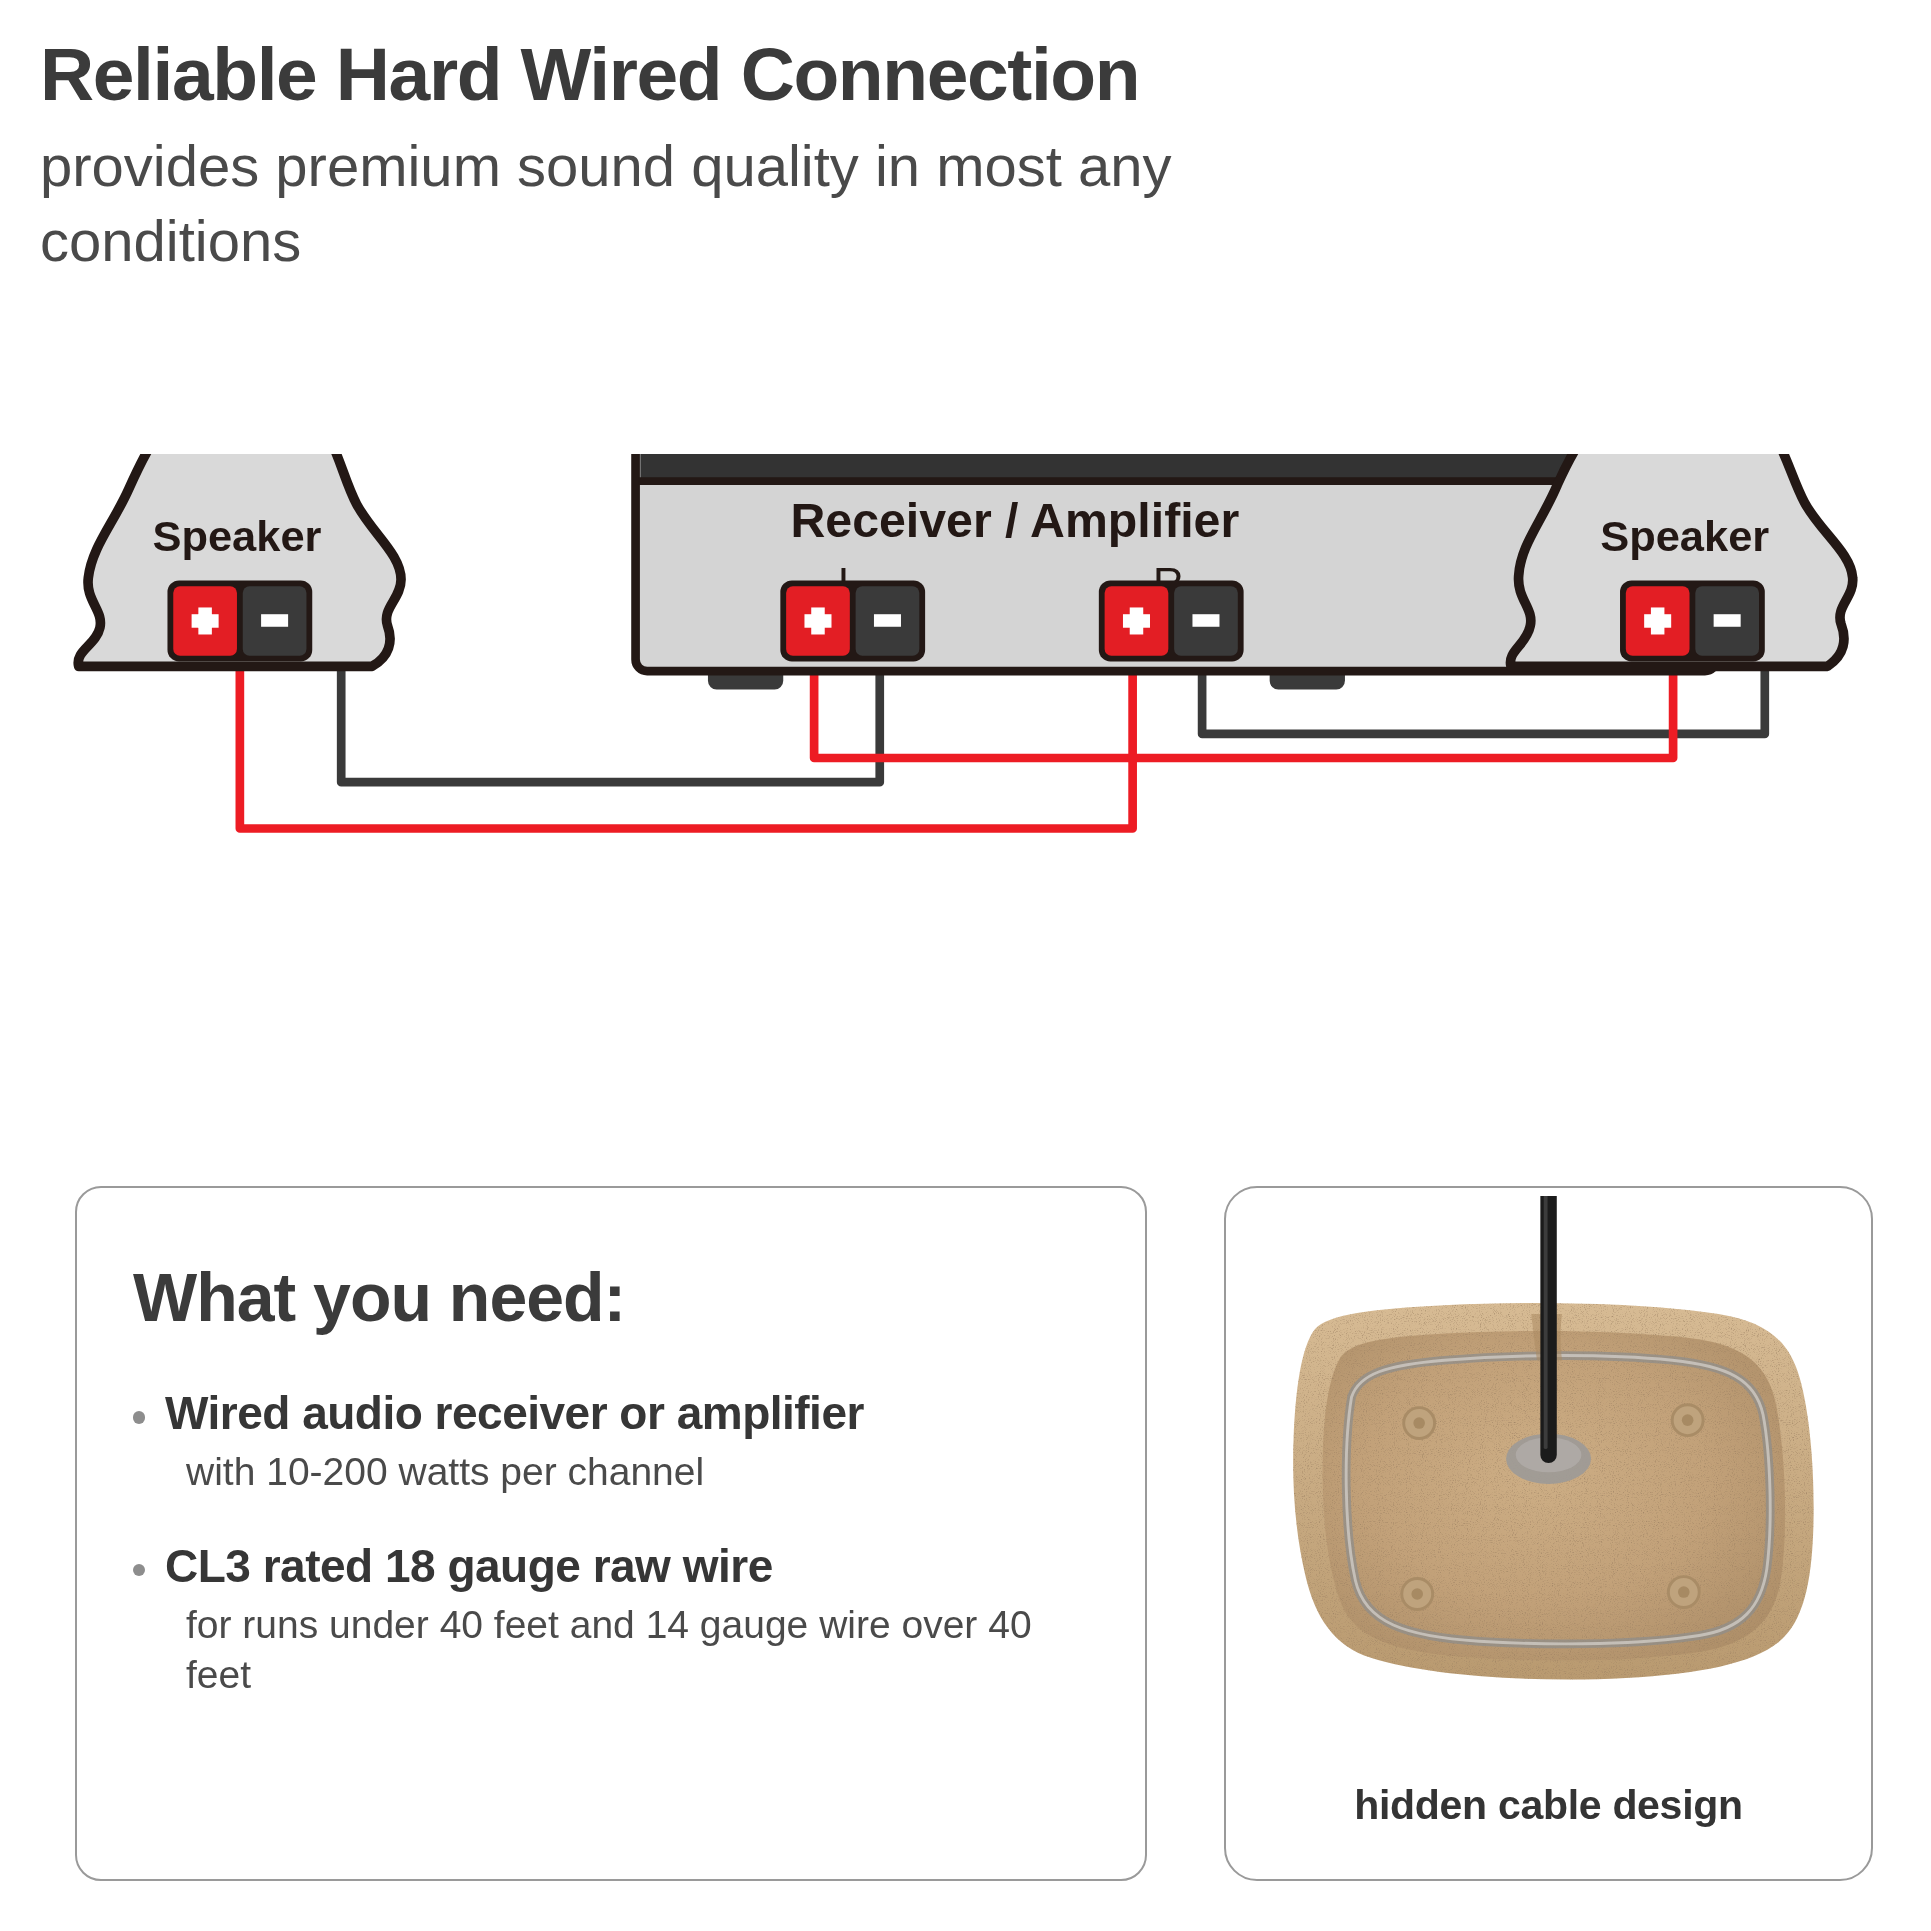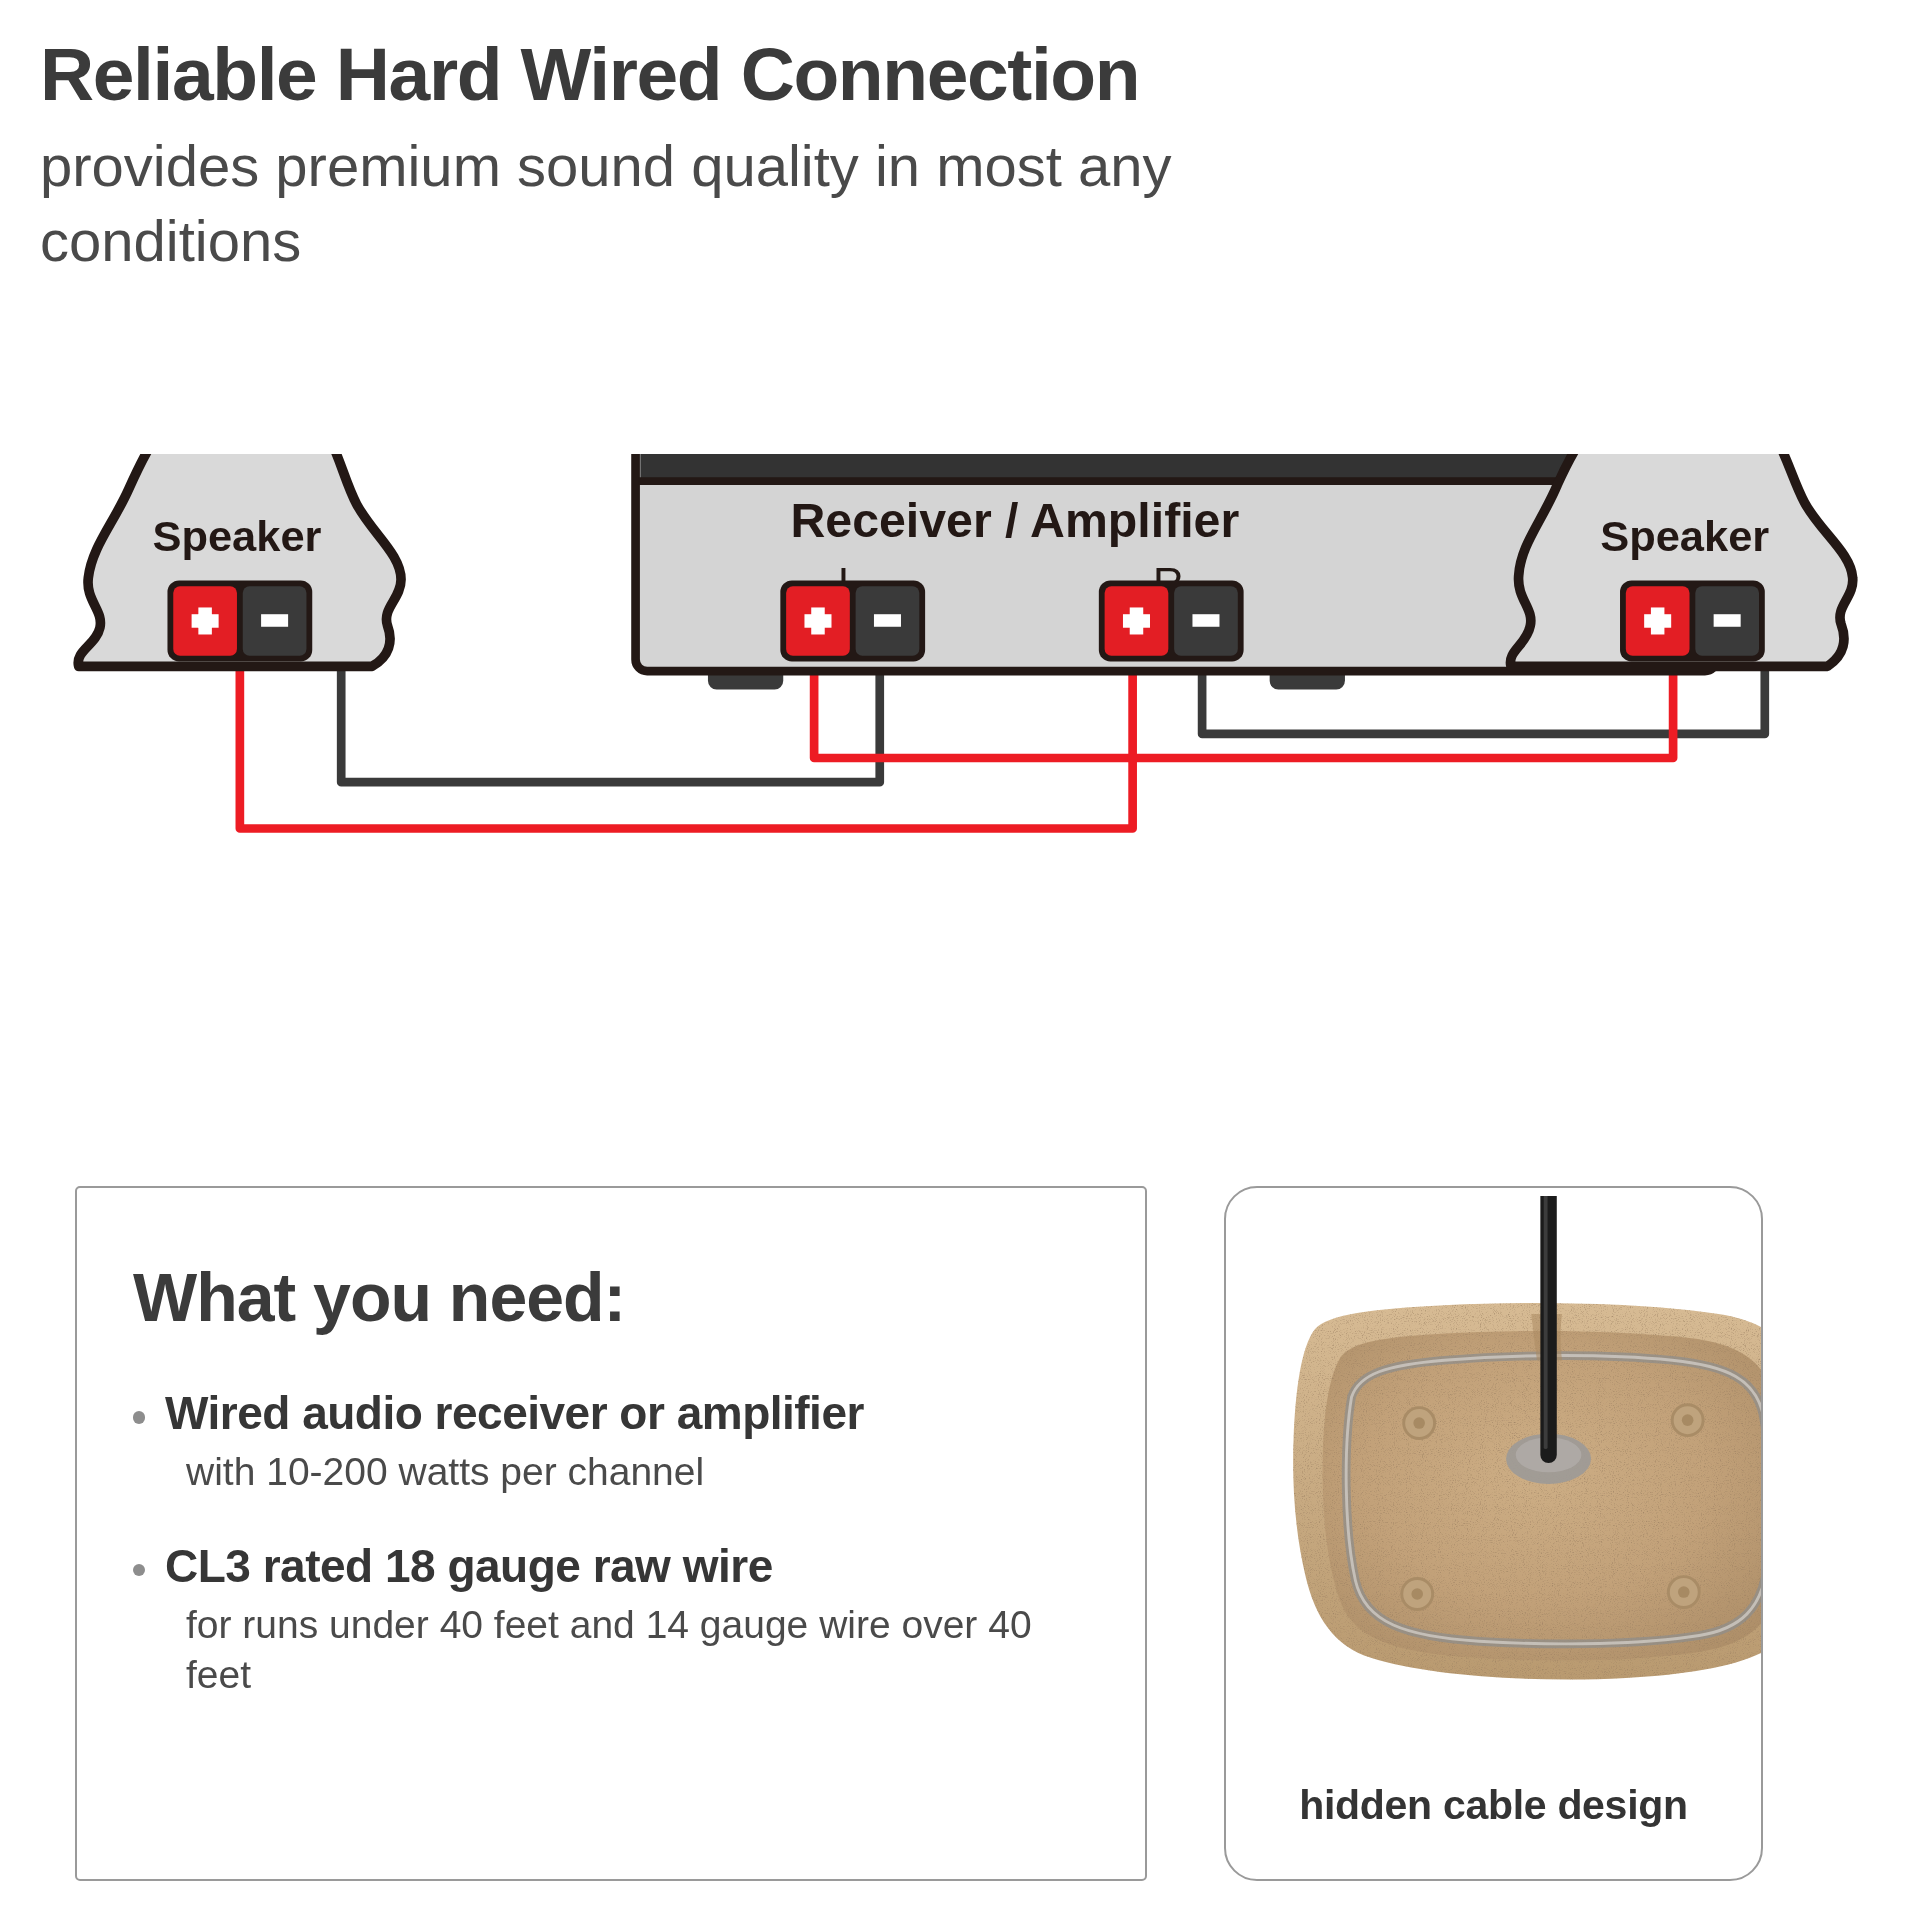--- a/index.html
+++ b/index.html
@@ -54,21 +54,21 @@
 
   
   #needs-card {
     position: absolute;
     left: 75px;
     top: 1186px;
     width: 1072px;
     height: 695px;
     box-sizing: border-box;
     border: 2.9px solid #9a9a9a;
-    border-radius: 5px;
+    border-radius: 26px;
     background: #ffffff;
   }
   #needs-title {
     position: absolute;
     left: 56px;
     top: 70px;
     font-size: 68px;
     font-weight: bold;
     color: #3b3b3b;
     letter-spacing: -1px;
@@ -112,21 +112,21 @@
     color: #4a4a4a;
     line-height: 1.28;
     margin-top: 5.8px;
     padding-left: 21px;
   }
 
   #photo-card {
     position: absolute;
     left: 1224px;
     top: 1186px;
-    width: 539px;
+    width: 649px;
     height: 695px;
     box-sizing: border-box;
     border: 2.9px solid #9a9a9a;
     border-radius: 33px;
     background: #ffffff;
     overflow: hidden;
   }
   #photo-wrap {
     position: absolute;
     left: 0;

